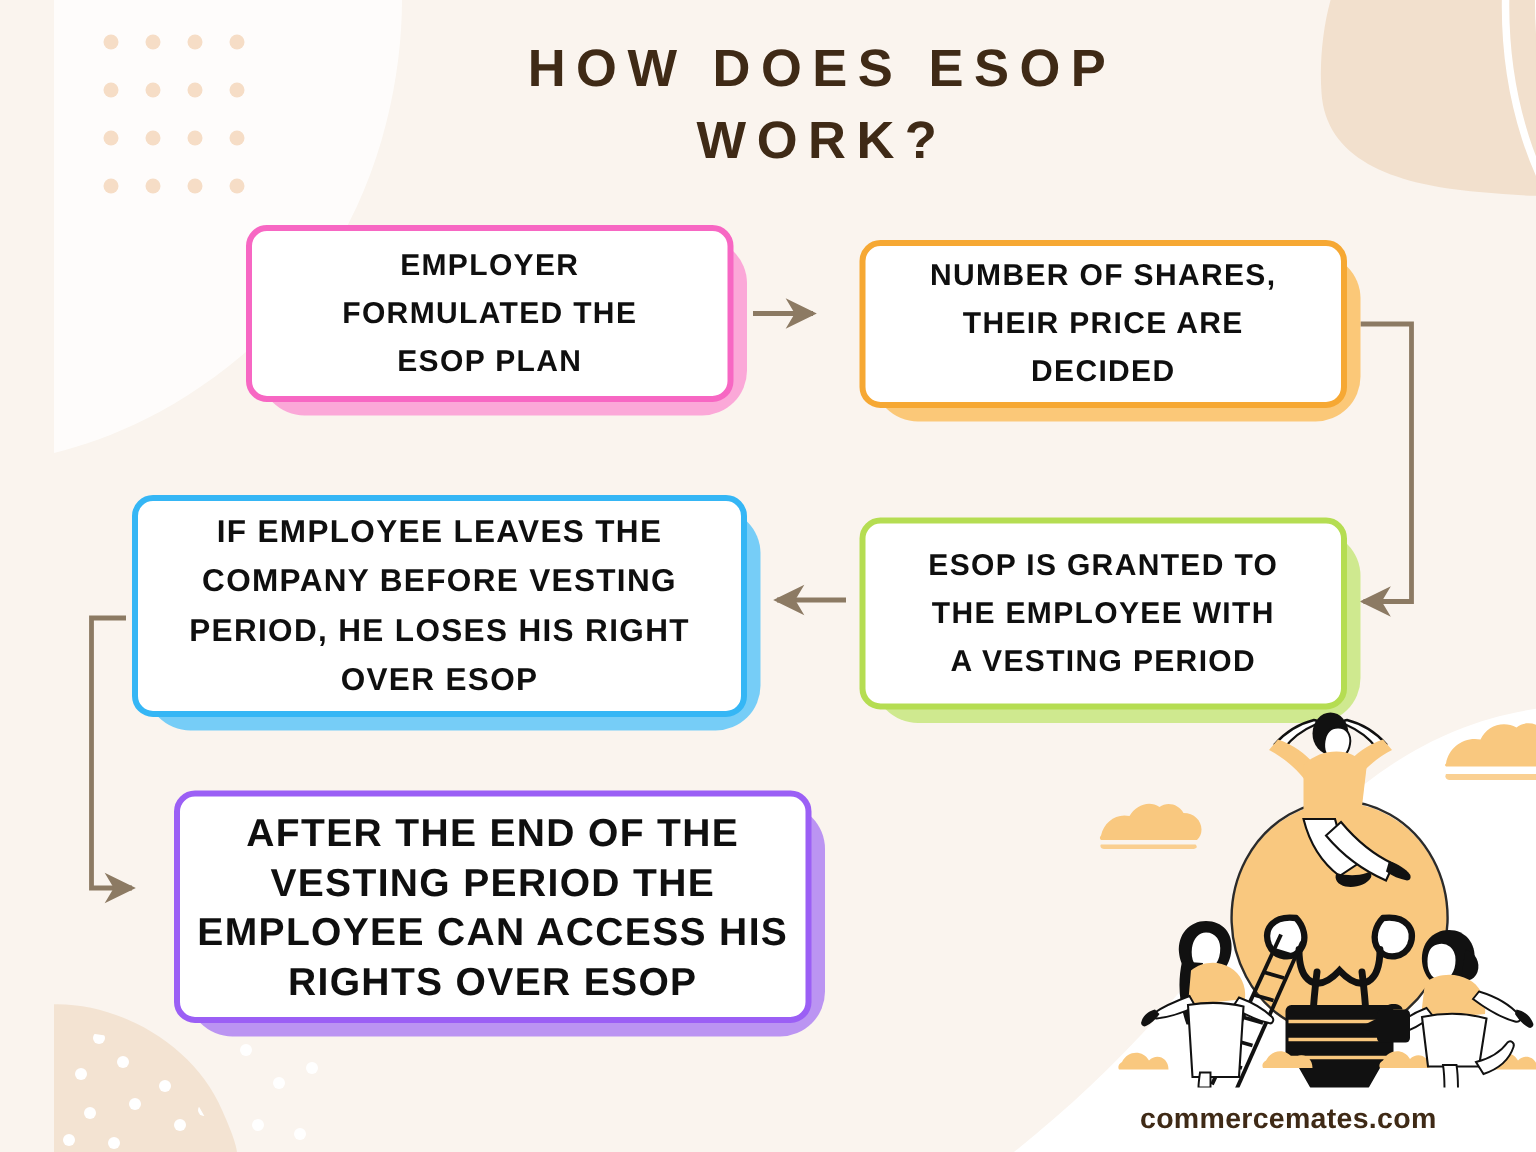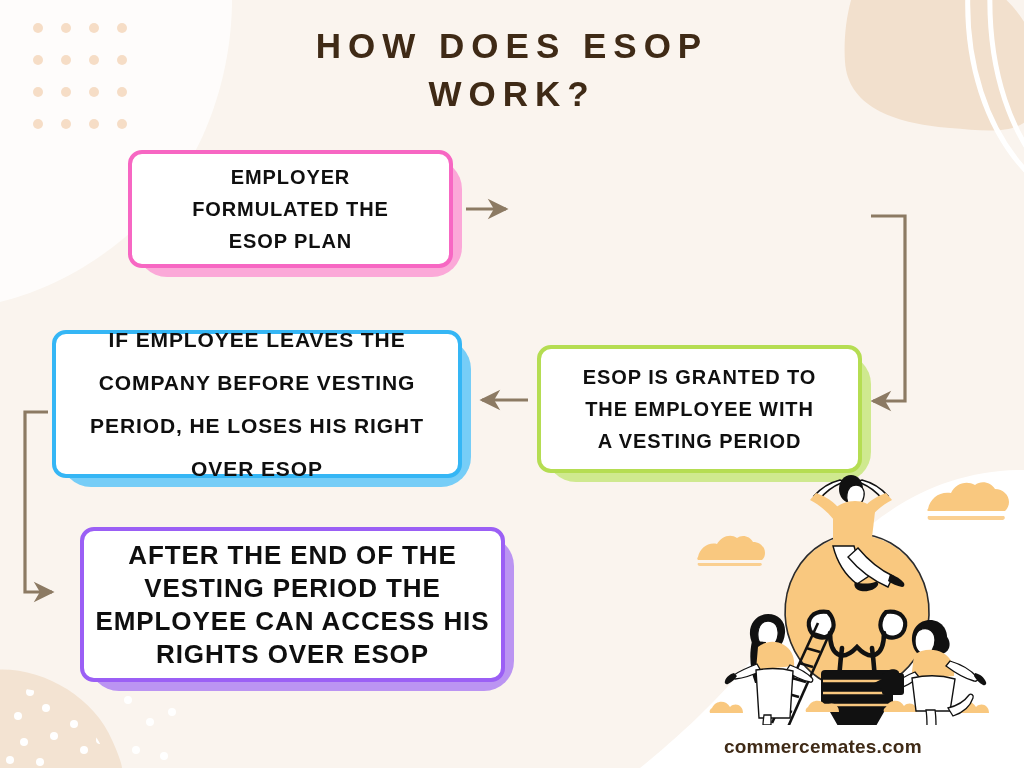--- a/index.html
+++ b/index.html
@@ -3,21 +3,21 @@
 <meta charset="utf-8">
 <style>
   * { margin:0; padding:0; box-sizing:border-box; }
   html,body { width:1024px; height:768px; }
   body {
     position:relative;
     background:#faf4ee;
     font-family:"Liberation Sans", sans-serif;
     overflow:hidden;
   }
-  #stage { position:absolute; inset:0; width:855px; height:768px; }
+  #stage { position:absolute; inset:0; width:855px; height:768px;margin-left:36px; }
 
   
   .bg-layer { position:absolute; inset:0; width:1024px; height:768px; pointer-events:none; }
 
   
   .title {
     position:absolute;
     left:0; top:22px; width:1024px;
     text-align:center;
     font-size:35px;
@@ -63,21 +63,21 @@
   #box-1 .face span { font-size:20px; line-height:32px; }
 
   #box-2 { left:537px; top:160px; width:325px; height:112px; }
   #box-2 .face { border-color:#f6a833; }
   #box-2 .shadow { background:#fbc878; }
   #box-2 .face span { font-size:20px; line-height:32px; }
 
   #box-3 { left:52px; top:330px; width:410px; height:148px; }
   #box-3 .face { border-color:#35b6f5; }
   #box-3 .shadow { background:#76cdf7; }
-  #box-3 .face span { font-size:21px; line-height:43px; }
+  #box-3 .face span { font-size:21px; line-height:33px; }
 
   #box-4 { left:537px; top:345px; width:325px; height:128px; }
   #box-4 .face { border-color:#b5dd52; }
   #box-4 .shadow { background:#cfe98f; }
   #box-4 .face span { font-size:20px; line-height:32px; }
 
   #box-5 { left:80px; top:527px; width:425px; height:155px; }
   #box-5 .face { border-color:#9b5ff5; }
   #box-5 .shadow { background:#bb94f2; }
   #box-5 .face span { font-size:26px; line-height:33px; }
@@ -196,20 +196,28 @@
 
   <div class="box" id="box-1">
     <div class="shadow"></div>
     <div class="face">
       <span>EMPLOYER
 FORMULATED THE
 ESOP PLAN</span>
     </div>
   </div>
 
+  <div class="box" id="box-2">
+    <div class="shadow"></div>
+    <div class="face">
+      <span>NUMBER OF SHARES,
+THEIR PRICE ARE
+DECIDED</span>
+    </div>
+  </div>
 
   <div class="box" id="box-3">
     <div class="shadow"></div>
     <div class="face">
       <span>IF EMPLOYEE LEAVES THE
 COMPANY BEFORE VESTING
 PERIOD, HE LOSES HIS RIGHT
 OVER ESOP</span>
     </div>
   </div>

